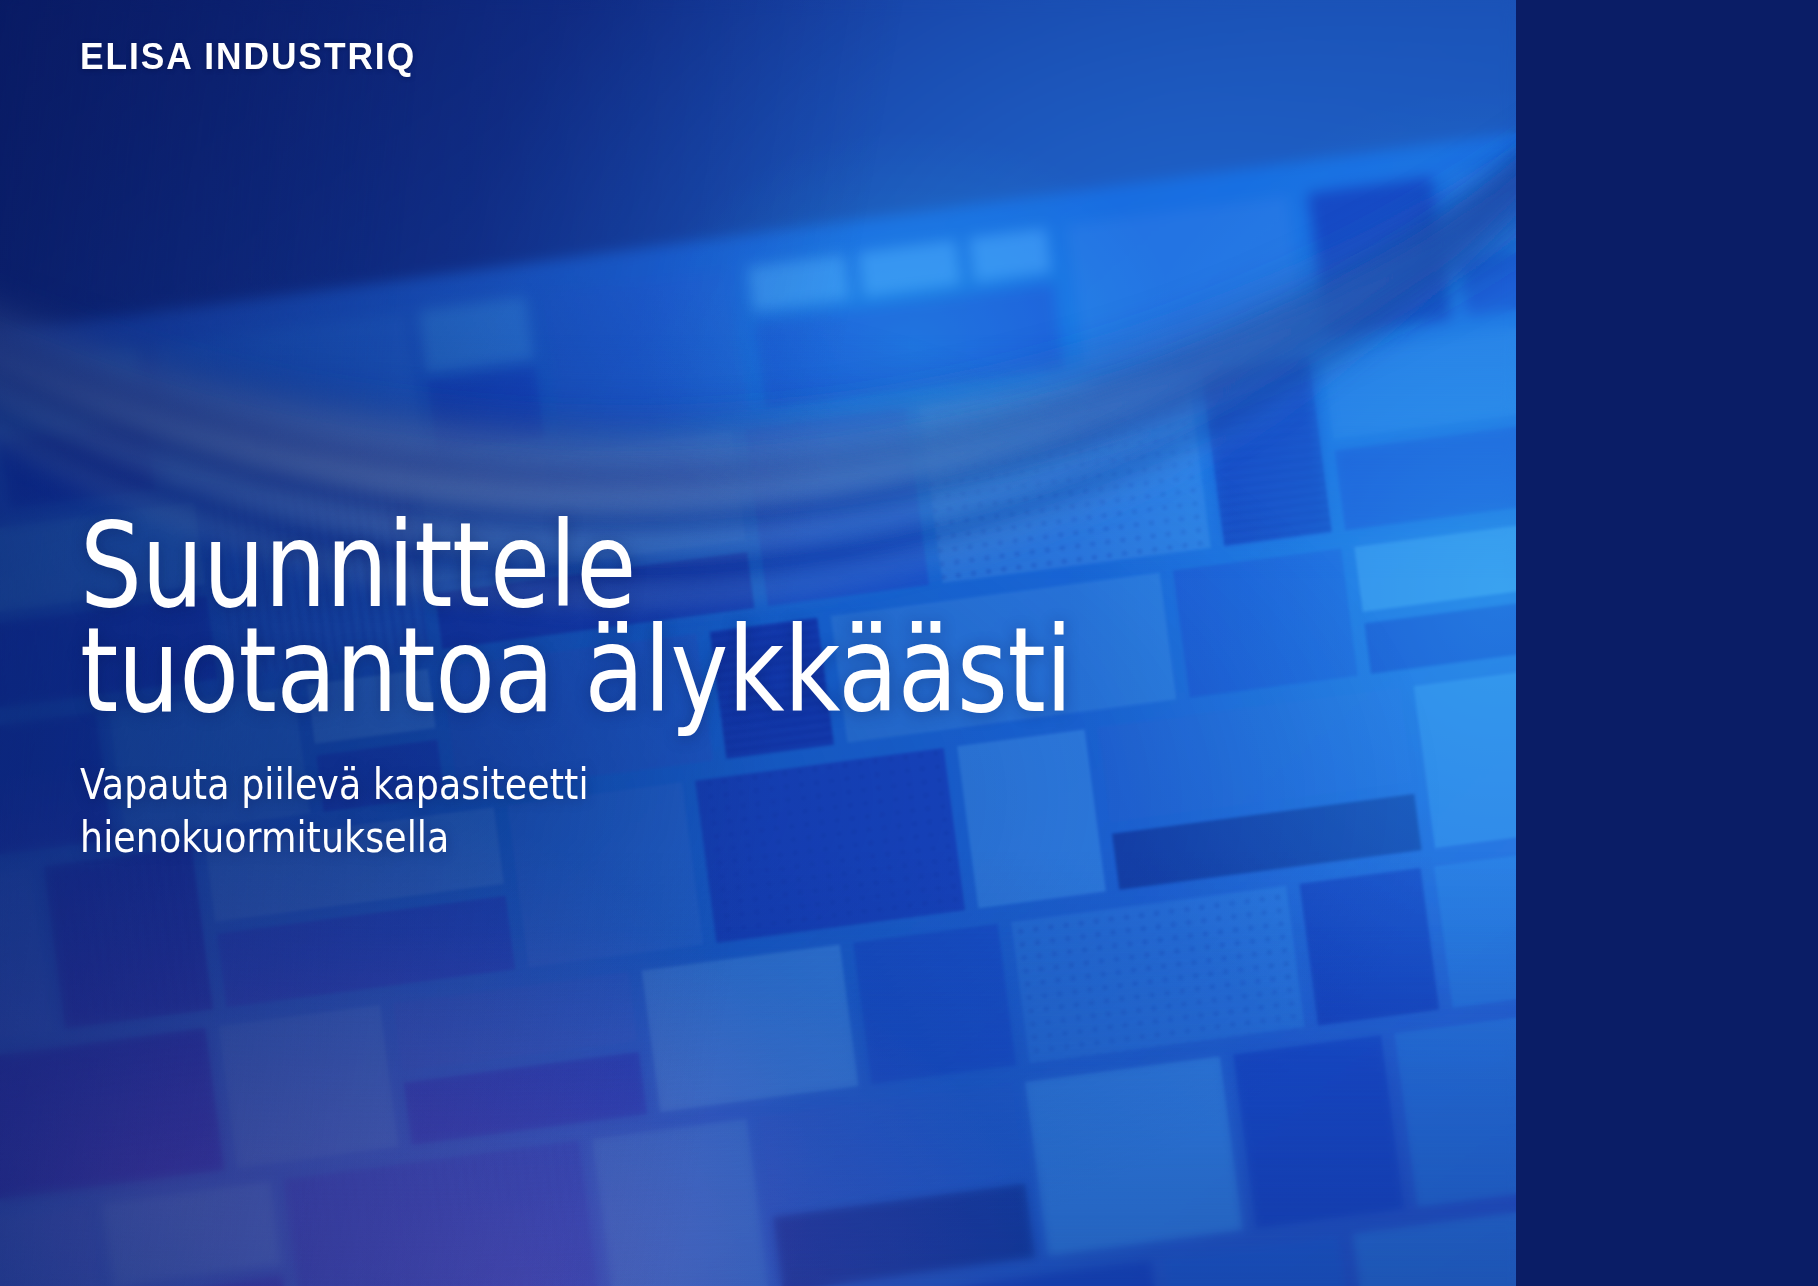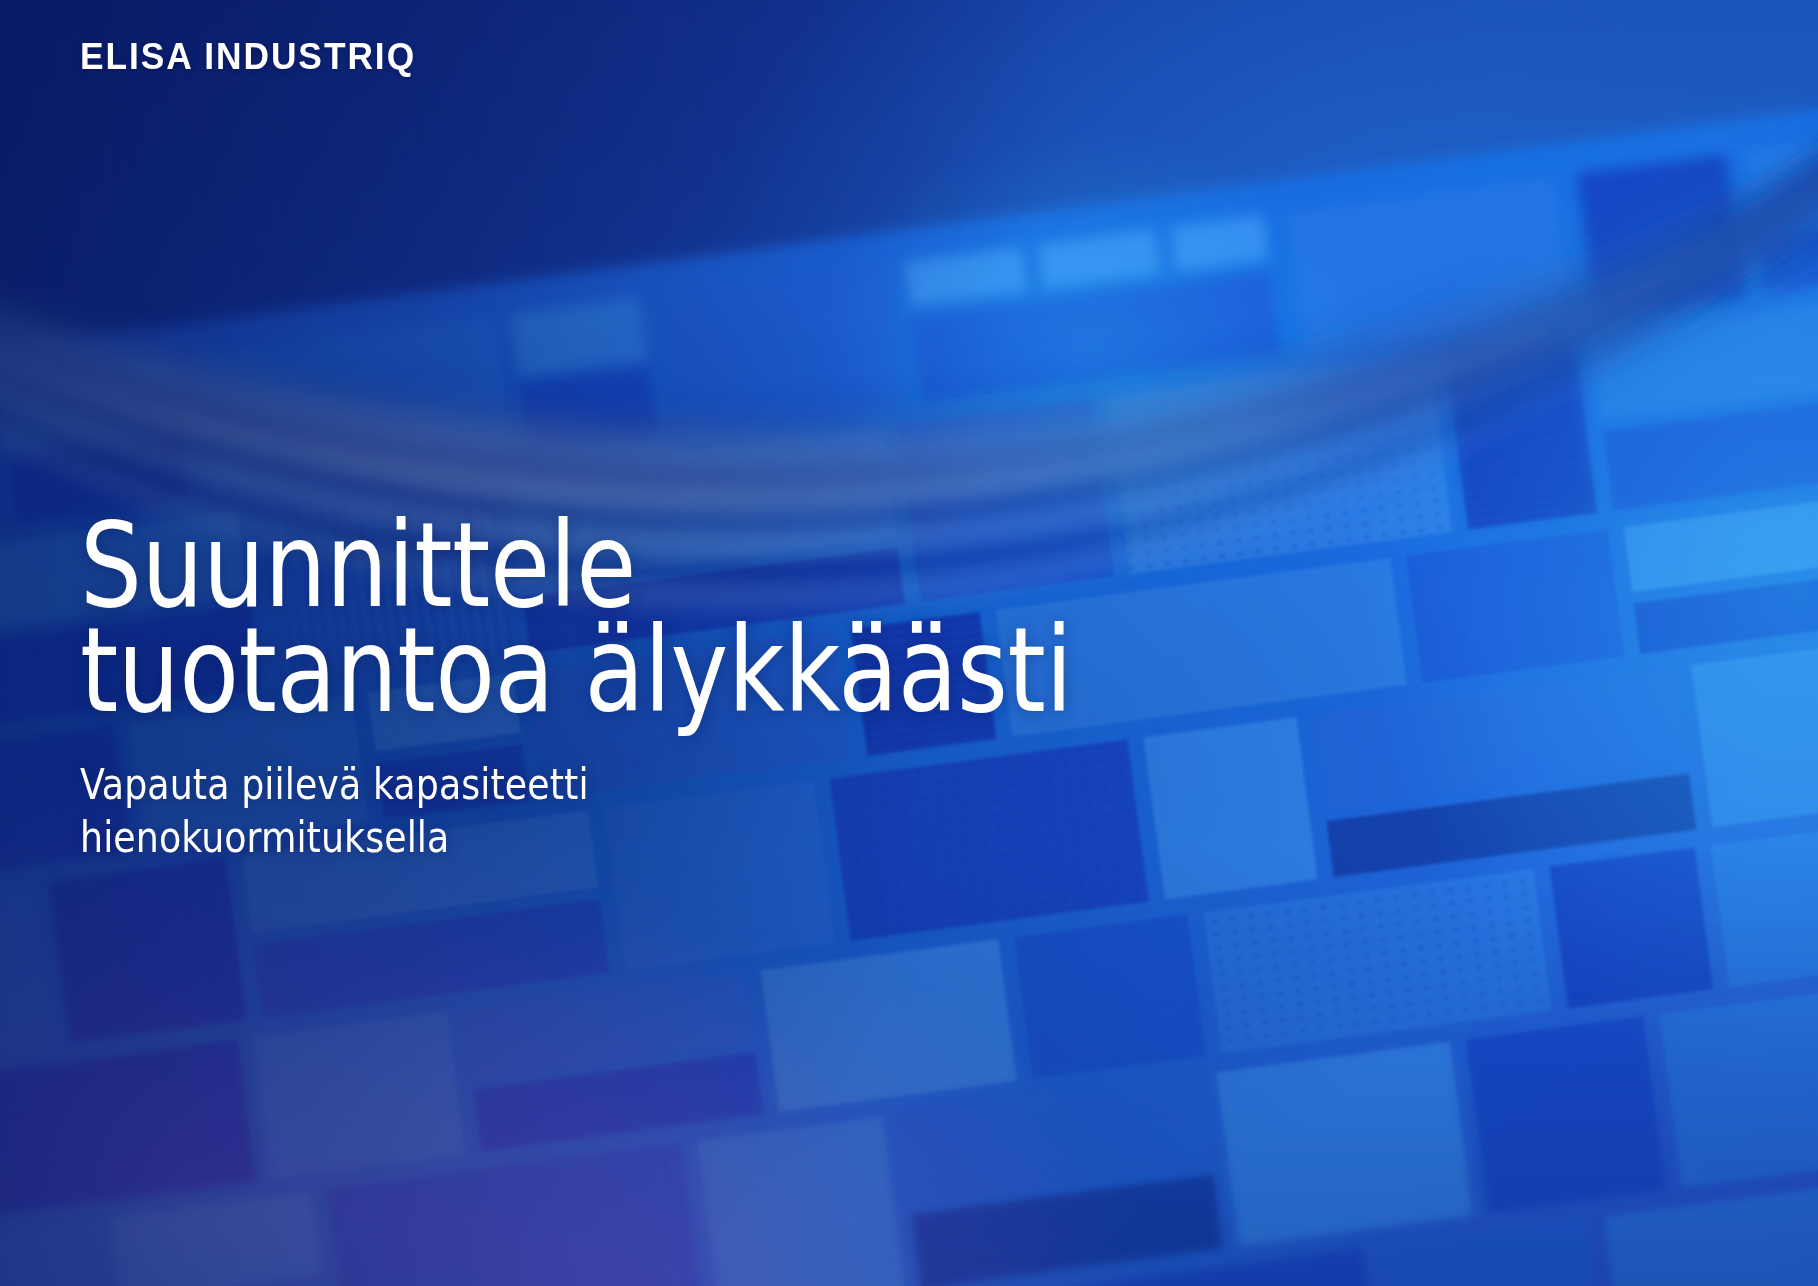--- a/index.html
+++ b/index.html
@@ -5,21 +5,21 @@
 <style>
   html, body {
     margin: 0;
     padding: 0;
     background: #0a1d66;
   }
   * { box-sizing: border-box; }
 
   .slide {
     position: relative;
-    width: 1818px;
+    width: 1516px;
     height: 1286px;
     overflow: hidden;
     background: #1034a6;
     font-family: "Liberation Sans", "DejaVu Sans", sans-serif;
     -webkit-font-smoothing: antialiased;
   }
 
   
   .bg-layer {
     position: absolute;

